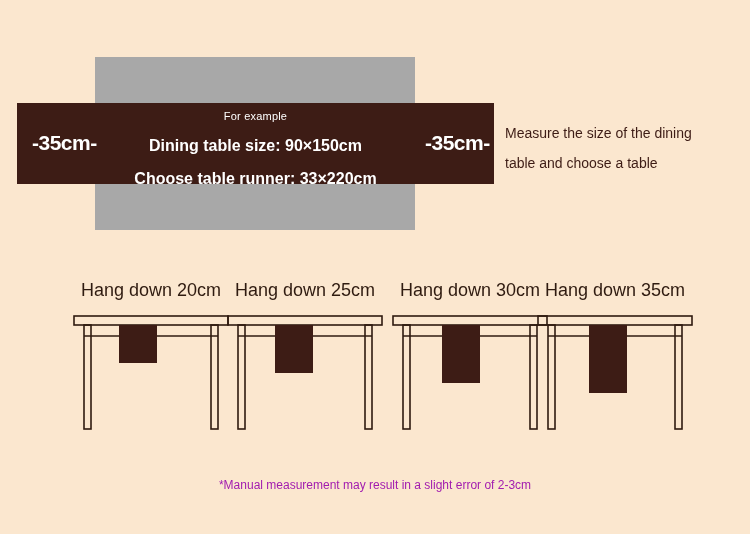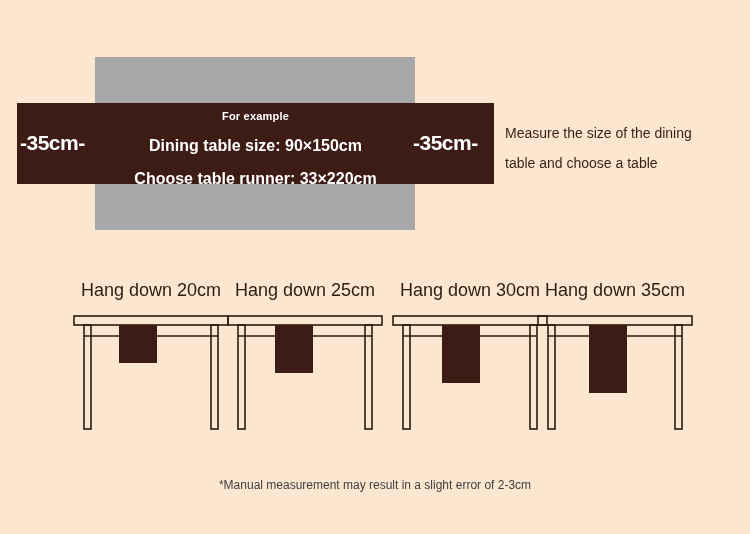--- a/index.html
+++ b/index.html
@@ -36,36 +36,37 @@
     left: 17px;
     top: 103px;
     width: 477px;
     height: 81px;
     background: #3d1c15;
     color: #ffffff;
     text-align: center;
   }
   #runner-band .example-label {
     font-size: 11px;
-    font-weight: bold;
+    font-weight: normal;
     margin-top: 7px;
     letter-spacing: .2px;
   }
   #runner-band .line {
     font-size: 16px;
     font-weight: bold;
     margin-top: 15px;
   }
   .overhang-label {
     position: absolute;
     top: 131px;
     font-size: 21px;
     font-weight: bold;
     color: #ffffff;
     letter-spacing: -0.5px;
+    margin-left: 12px;
   }
   #overhang-left { left: 20px; }
   #overhang-right { left: 413px; }
 
   #note-block {
     position: absolute;
     left: 505px;
     top: 118px;
     width: 195px;
     font-size: 14px;
@@ -102,21 +103,21 @@
     top: 28px;
     left: 0;
   }
   #footnote {
     position: absolute;
     left: 0;
     top: 198px;
     width: 750px;
     text-align: center;
     font-size: 12px;
-    color: #404040;
+    color: #a21caf;
   }
 </style>
 </head>
 <body>
 
 <div id="top-section">
 
   <div id="table-surface"></div>
 
   <div id="runner-band">

